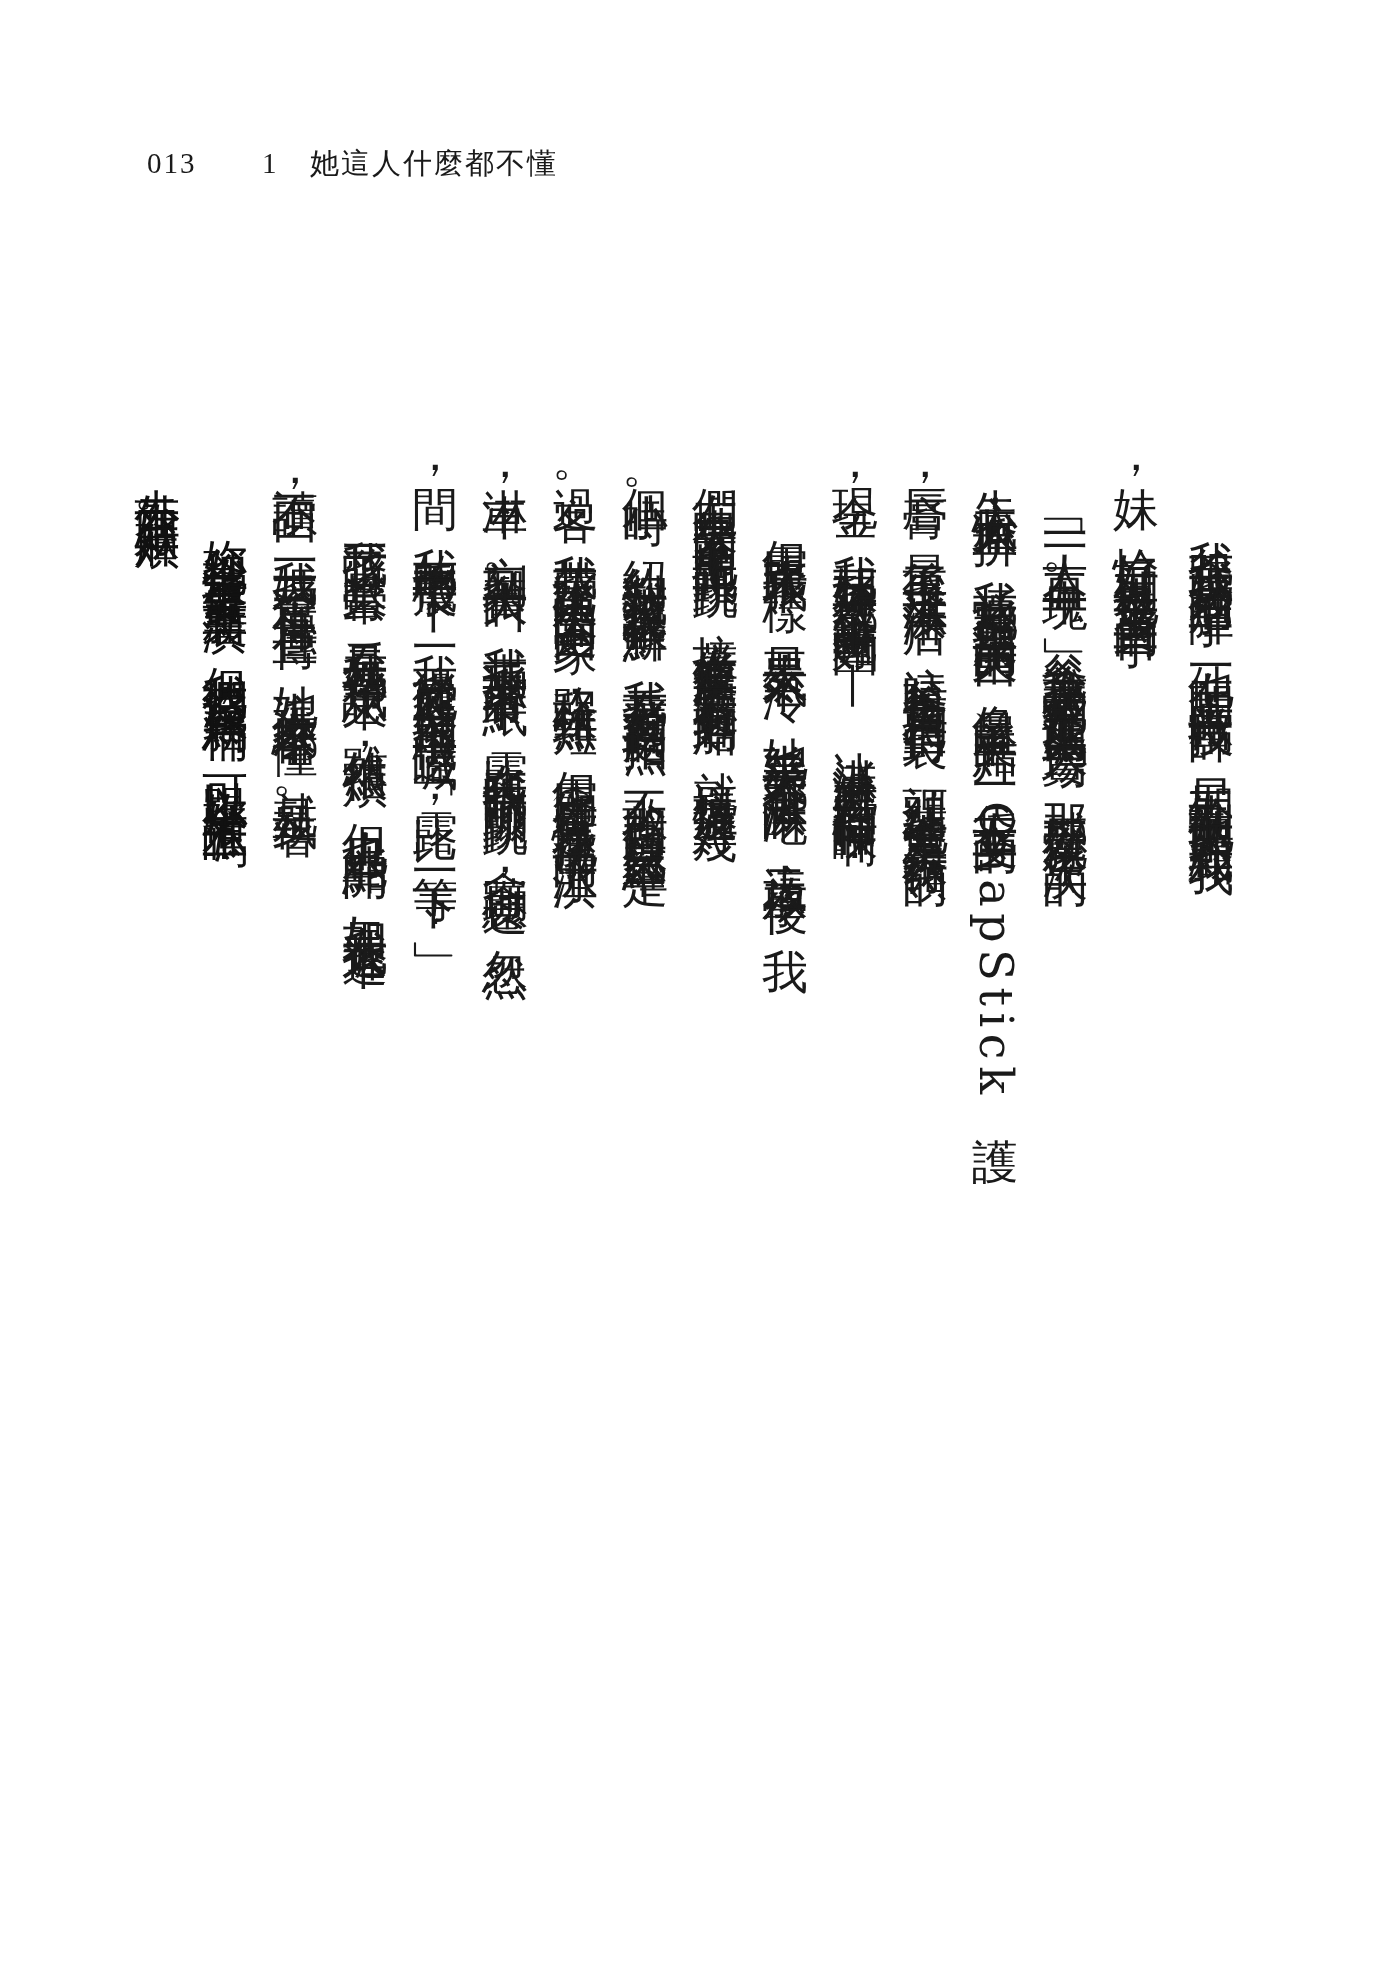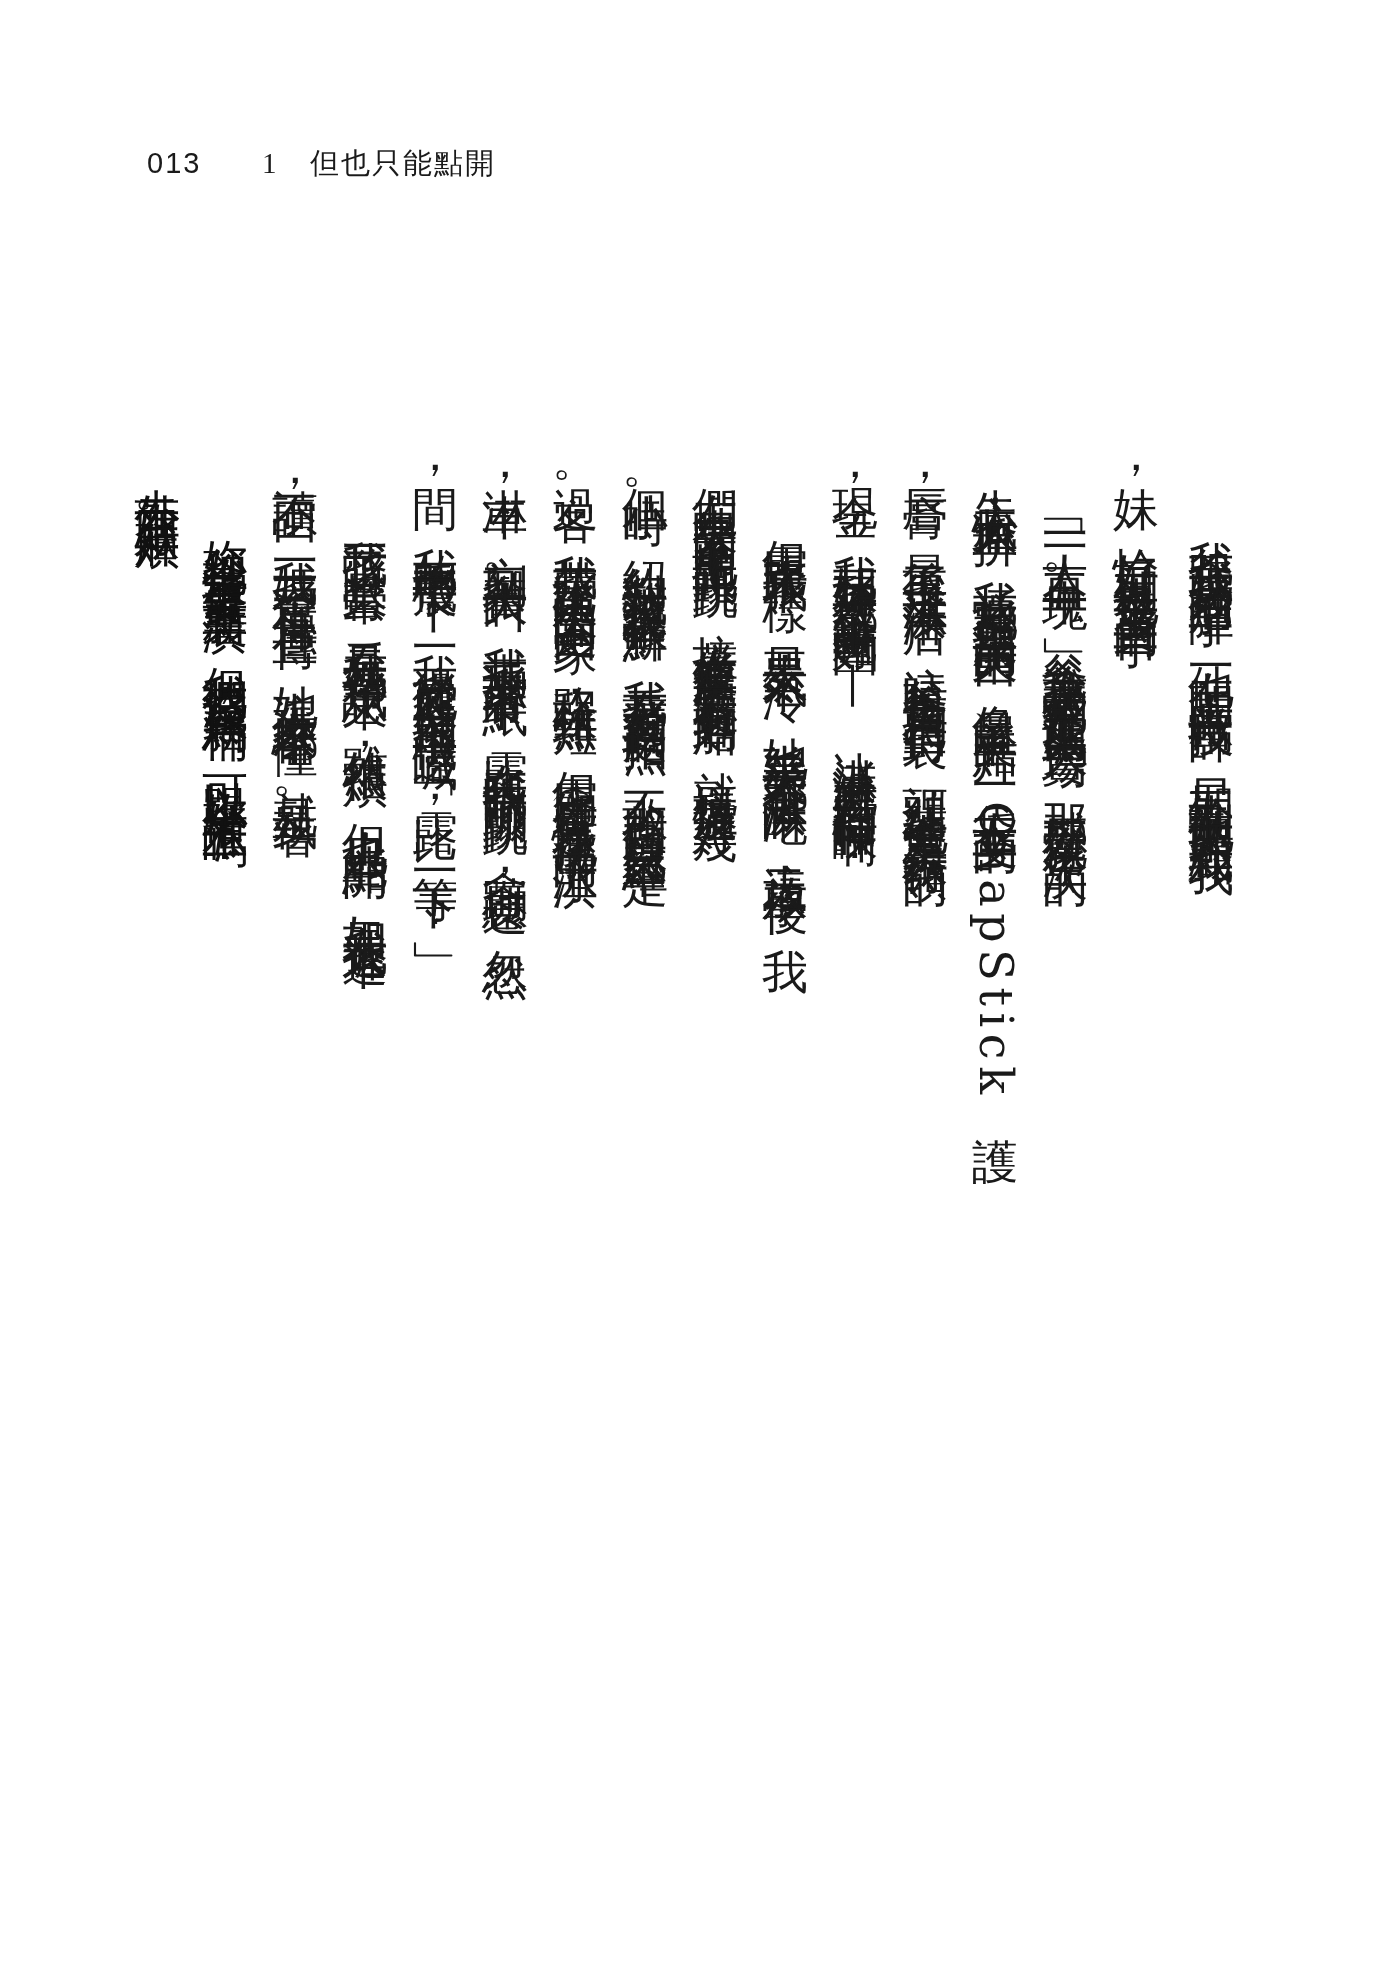--- a/index.html
+++ b/index.html
@@ -1,35 +1,35 @@
 <!DOCTYPE html>
 <html><head>
 <meta charset="utf-8">
 <style>
   html, body { margin: 0; padding: 0; background: #ffffff; }
   body { width: 1400px; height: 1968px; position: relative; overflow: hidden;
          font-family: "DejaVu Serif", "Liberation Serif", serif; color: #1a1a1a; }
   .running-head { position: absolute; top: 143px; left: 147px; height: 40px;
                   font-size: 29px; line-height: 40px; white-space: nowrap; }
-  .running-head .folio { display: inline-block; width: 115px; font-family: Liberation Sans, sans-serif; letter-spacing: 2px; }
+  .running-head .folio { display: inline-block; width: 115px; font-family: Liberation Serif, serif; letter-spacing: 2px; }
   .running-head .chap-num { display: inline-block; width: 48px; font-family: "Liberation Serif", serif; }
   .running-head .chap-title { letter-spacing: 2px; }
   .body-text { position: absolute; top: 452px; left: 120px; width: 1140px; height: 1420px; }
   .col { position: absolute; top: 0; width: 56px; height: 1420px;
          writing-mode: vertical-rl; text-orientation: mixed;
          font-size: 46px; line-height: 56px; letter-spacing: 6.6px;
          white-space: nowrap; }
   .col.sans { font-family: "DejaVu Sans", "Liberation Sans", sans-serif; font-weight: 500; color: #111; letter-spacing: 6.2px; }
   .col.indent { padding-top: 52px; }
 </style>
 </head>
 <body>
 
 <header class="running-head">
-  <span class="folio">013</span><span class="chap-num">1</span><span class="chap-title">但也只能點開</span>
+  <span class="folio">013</span><span class="chap-num">1</span><span class="chap-title">她這人什麼都不懂</span>
 </header>
 
 <main class="body-text">
   <div class="col indent" style="left:1064px">我爸跟我媽分居的那陣子，他在一間工廠當技師，星期五輪到他來照顧我和我</div>
   <div class="col" style="left:989px">妹，恰好星期五也是發工資的日子。</div>
   <div class="col indent" style="left:918px">「一人一百五十塊。」爸爸說著帶我們走進沃爾瑪大賣場，那感覺就像一生一次的</div>
   <div class="col" style="left:848px">失心瘋大血拚，我通常都買些沒用的東西，像是美甲貼片、一袋十五支的ChapStick護</div>
   <div class="col" style="left:778px">唇膏，最後再走去冰淇淋店，這時爸爸會掏出信封袋，裡頭裝著他拿支票去銀行領的</div>
   <div class="col" style="left:708px">現金，我和妹妹每次都選「餅乾麵團」——冰淇淋就是要點這個口味啊！</div>
   <div class="col indent" style="left:638px">但露比跟我不一樣，只要天氣不冷，她幾乎天天都有冰淇淋吃。這天放學後，我</div>

